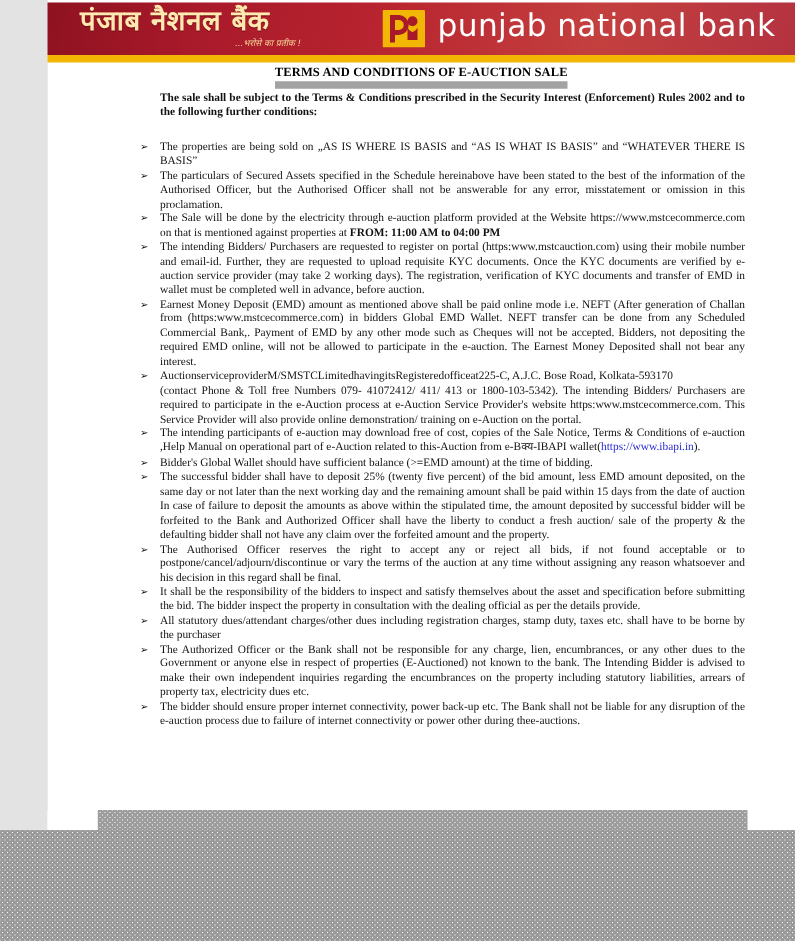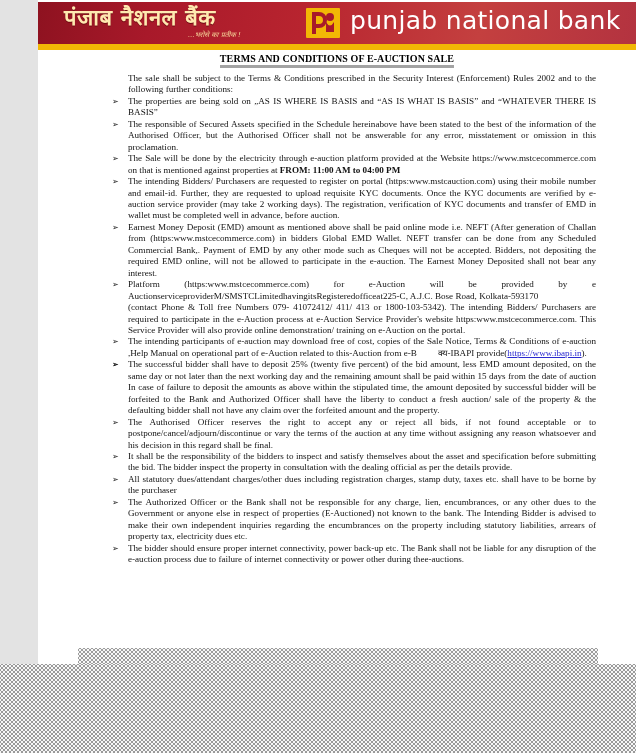--- a/index.html
+++ b/index.html
@@ -96,38 +96,39 @@
   .doc-title {
     position: absolute;
     left: 38px; top: 53px;
     width: 598px;
     text-align: center;
     font-size: 10px;
     font-weight: bold;
     letter-spacing: .1px;
   }
   .doc-title span {
-    border-bottom: 3px solid #a3a3a3;
+    border-bottom: 6px solid #a3a3a3;
     padding-bottom: 1px;
     font-family: Liberation Serif, serif;
   }
 
   .body-block {
     position: absolute;
     left: 112px; top: 73px;
     width: 484px;
     font-size: 9.1px;
     line-height: 11.45px;
     color: #121212;
     text-align: justify;
   }
   .intro {
     display: block;
-    margin: 0 0 0 16px;
+    margin: 0 0 16px 16px;
     text-align: justify;
+    font-weight: bold;
   }
   ul.terms {
     list-style: none;
     margin: 0;
     padding: 0;
   }
   ul.terms > li {
     position: relative;
     padding-left: 16px;
     margin: 0;
@@ -137,26 +138,24 @@
     position: absolute;
     left: 0; top: 0;
     font-family: "DejaVu Sans", sans-serif;
     font-size: 8px;
     line-height: 11.45px;
     color: #111;
   }
   .b { font-weight: bold; margin-top: 27px; }
   .lnk {
     color: #2a2ad0;
-    text-decoration: underline;
   }
   .hi-inline {
     font-family: "DejaVu Sans", sans-serif;
     font-size: 8.6px;
-    padding-left: 21px;
   }
   .spread {
     text-align: justify;
     text-align-last: justify;
   }
 
   
   .halftone {
     position: absolute;
     left: 0; top: 664px;
@@ -227,52 +226,52 @@
 
     <ul class="terms">
 
       <li>
         <span class="bullet">➢</span>
         <span>The properties are being sold on „AS IS WHERE IS BASIS and “AS IS WHAT IS BASIS” and “WHATEVER THERE IS BASIS”</span>
       </li>
 
       <li>
         <span class="bullet">➢</span>
-        <span>The responsible of Secured Assets specified in the Schedule hereinabove have been stated to the best of the information of the Authorised Officer, but the Authorised Officer shall not be answerable for any error, misstatement or omission in this proclamation.</span>
+        <span>The particulars of Secured Assets specified in the Schedule hereinabove have been stated to the best of the information of the Authorised Officer, but the Authorised Officer shall not be answerable for any error, misstatement or omission in this proclamation.</span>
       </li>
 
       <li>
         <span class="bullet">➢</span>
         <span>The Sale will be done by the electricity through e-auction platform provided at the Website https://www.mstcecommerce.com on that is mentioned against properties at </span><span class="b">FROM: 11:00 AM to 04:00 PM</span>
       </li>
 
       <li>
         <span class="bullet">➢</span>
         <span>The intending Bidders/ Purchasers are requested to register on portal (https:www.mstcauction.com) using their mobile number and email-id. Further, they are requested to upload requisite KYC documents. Once the KYC documents are verified by e-auction service provider (may take 2 working days). The registration, verification of KYC documents and transfer of EMD in wallet must be completed well in advance, before auction.</span>
       </li>
 
       <li>
         <span class="bullet">➢</span>
         <span>Earnest Money Deposit (EMD) amount as mentioned above shall be paid online mode i.e. NEFT (After generation of Challan from (https:www.mstcecommerce.com) in bidders Global EMD Wallet. NEFT transfer can be done from any Scheduled Commercial Bank,. Payment of EMD by any other mode such as Cheques will not be accepted. Bidders, not depositing the required EMD online, will not be allowed to participate in the e-auction. The Earnest Money Deposited shall not bear any interest.</span>
       </li>
 
       <li>
         <span class="bullet">➢</span>
-        <div class="spread">Platform (https:www.mstcecommerce.com) for e-Auction will be provided by e</div>
         <div>AuctionserviceproviderM/SMSTCLimitedhavingitsRegisteredofficeat225-C, A.J.C. Bose Road, Kolkata-593170</div>
         <div>(contact Phone &amp; Toll free Numbers 079- 41072412/ 411/ 413 or 1800-103-5342). The intending Bidders/ Purchasers are required to participate in the e-Auction process at e-Auction Service Provider's website https:www.mstcecommerce.com. This Service Provider will also provide online demonstration/ training on e-Auction on the portal.</div>
       </li>
 
       <li>
         <span class="bullet">➢</span>
-        <span>The intending participants of e-auction may download free of cost, copies of the Sale Notice, Terms &amp; Conditions of e-auction ,Help Manual on operational part of e-Auction related to this-Auction from e-B</span><span class="hi-inline">क्य</span><span>-IBAPI provide(</span><span class="lnk">https://www.ibapi.in</span><span>).</span>
-      </li>
-
-      <li>
-        <span class="bullet">➢</span>
+        <span>The intending participants of e-auction may download free of cost, copies of the Sale Notice, Terms &amp; Conditions of e-auction ,Help Manual on operational part of e-Auction related to this-Auction from e-B</span><span class="hi-inline">क्य</span><span>-IBAPI wallet(</span><span class="lnk">https://www.ibapi.in</span><span>).</span>
+      </li>
+
+      <li>
+        <span class="bullet">➢</span>
+        <span>Bidder's Global Wallet should have sufficient balance (&gt;=EMD amount) at the time of bidding.</span>
       </li>
 
       <li>
         <span class="bullet">➢</span>
         <span>The successful bidder shall have to deposit 25% (twenty five percent) of the bid amount, less EMD amount deposited, on the same day or not later than the next working day and the remaining amount shall be paid within 15 days from the date of auction  In case of failure to deposit the amounts as above within the stipulated time, the amount deposited by successful bidder will be forfeited to the Bank and Authorized Officer shall have the liberty to conduct a fresh auction/ sale of the property &amp; the defaulting bidder shall not have any claim over the forfeited amount and the property.</span>
       </li>
 
       <li>
         <span class="bullet">➢</span>
         <span>The Authorised Officer reserves the right to accept any or reject all bids, if not found acceptable or to postpone/cancel/adjourn/discontinue or vary the terms of the auction at any time without assigning any reason whatsoever and his decision in this regard shall be final.</span>

